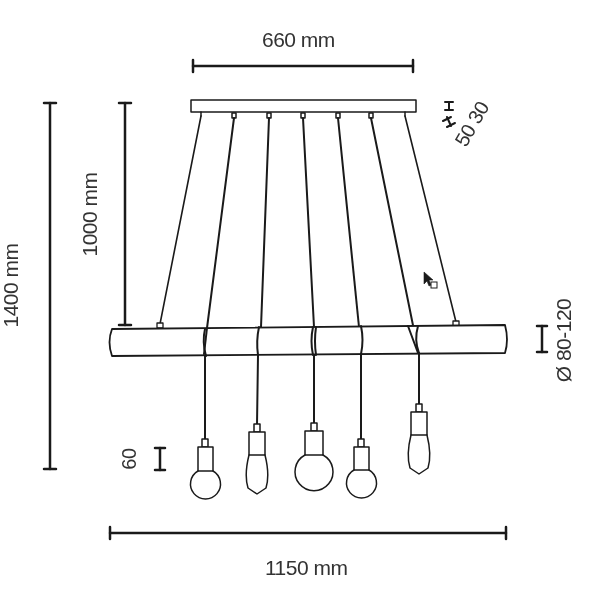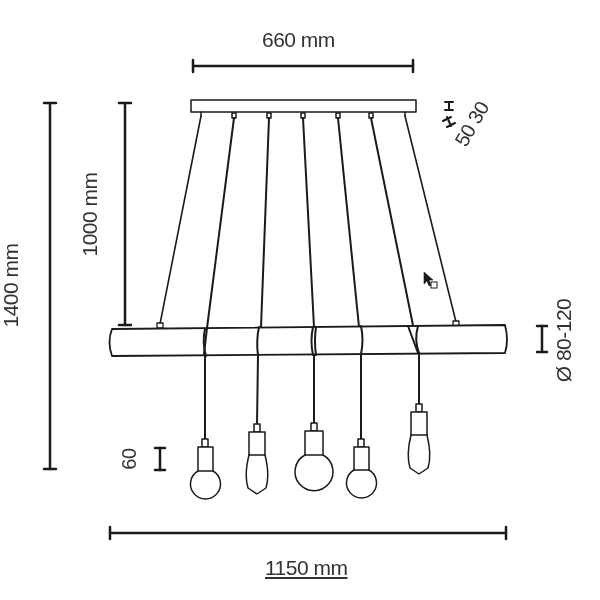--- a/index.html
+++ b/index.html
@@ -165,14 +165,14 @@
   <div class="lbl rot60" style="left:448px; top:114px; font-size:20px;">50 30</div>
 
   <div class="lbl rot" style="left:47px; top:204px; font-size:21px;">1000 mm</div>
 
   <div class="lbl rot" style="left:-32px; top:275px; font-size:21px;">1400 mm</div>
 
   <div class="lbl rot" style="left:522px; top:330px; font-size:21px;">Ø 80-120</div>
 
   <div class="lbl rot" style="left:118px; top:449px; font-size:20px;">60</div>
 
-  <div class="lbl" style="left:265px; top:557px; font-size:21px;text-decoration:underline;">1150 mm</div>
+  <div class="lbl" style="left:265px; top:557px; font-size:21px;">1150 mm</div>
 </div>
 
 </body></html>

